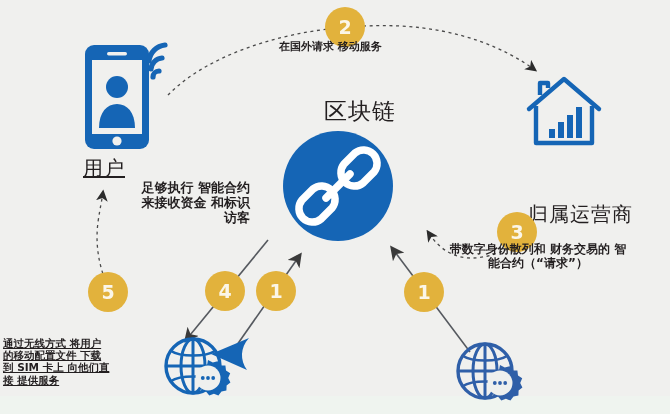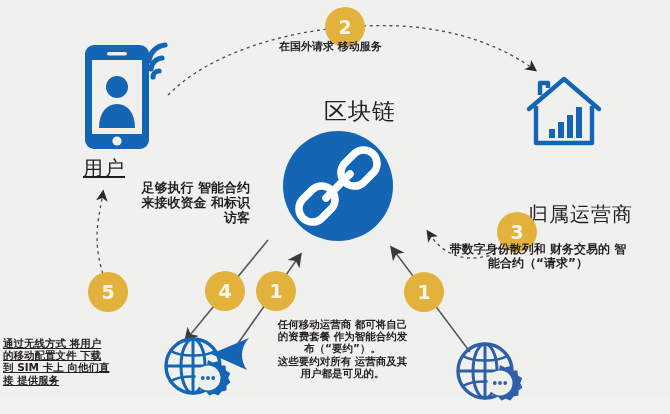--- a/index.html
+++ b/index.html
@@ -170,19 +170,14 @@
 
   <div class="lbl desc" style="left:115px;top:180px;font-size:13px;text-align:right;width:135px;">足够执行 智能合约
 来接收资金 和标识
 访客</div>
 
   <div class="lbl desc" style="left:3px;top:337px;font-size:10.5px;text-align:left;width:110px;text-decoration:underline;">通过无线方式 将用户
 的移动配置文件 下载
 到 SIM 卡上 向他们直
 接 提供服务</div>
 
-  <div class="lbl desc" style="left:250px;top:318px;font-size:10.5px;text-align:center;width:185px;">任何移动运营商 都可将自己
-的资费套餐 作为智能合约发
-布（“要约”）。
-这些要约对所有 运营商及其
-用户都是可见的。</div>
 
 </div>
 
 </body></html>

